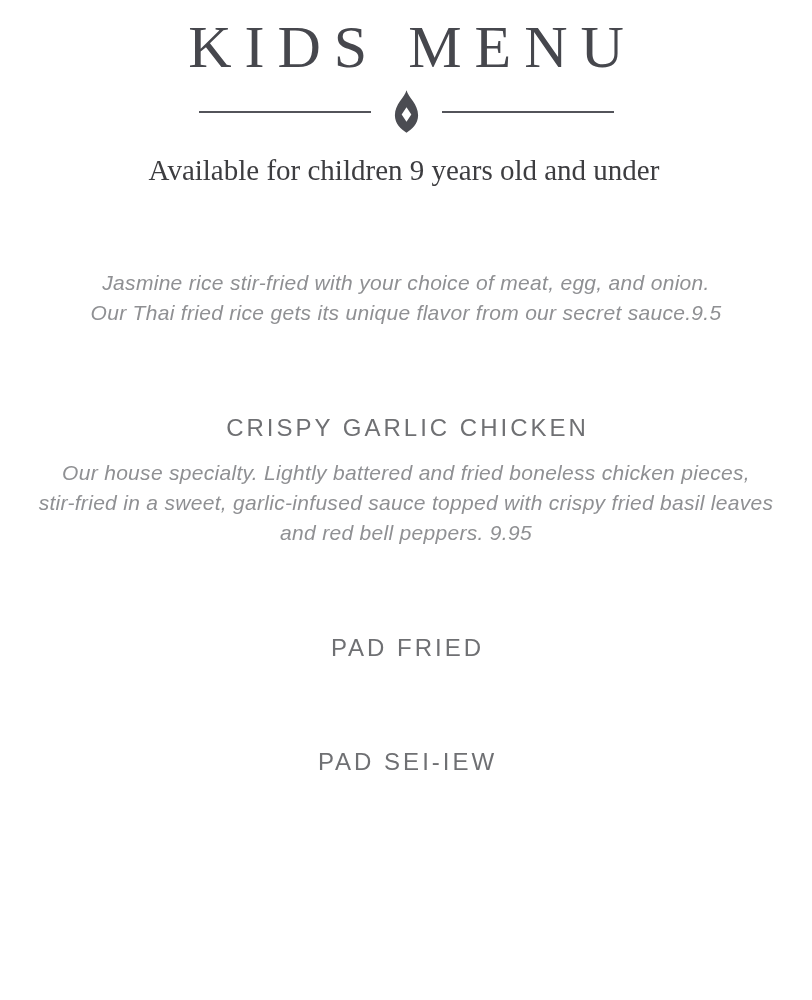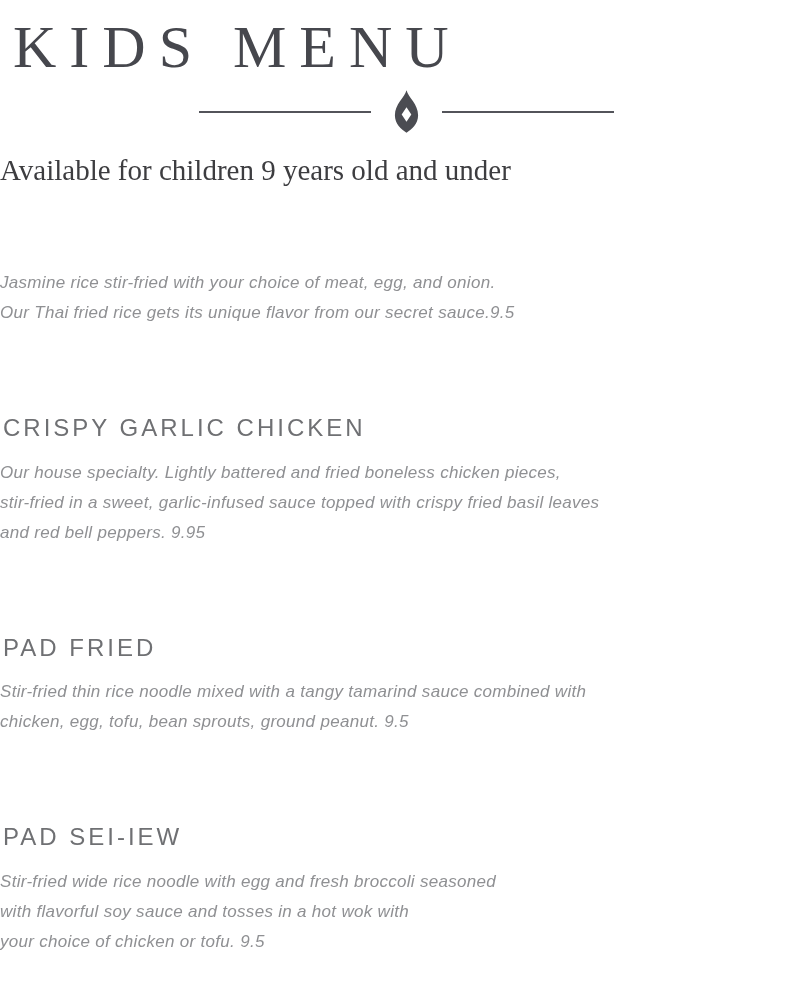--- a/index.html
+++ b/index.html
@@ -7,21 +7,21 @@
     padding: 0;
     background: #ffffff;
   }
   .page {
     position: relative;
     width: 812px;
     height: 1000px;
     margin: 0 auto;
     background: #ffffff;
     overflow: hidden;
-    text-align: left;
+    text-align: center;
     font-family: "Liberation Sans", sans-serif;
   }
   .menu-header {
     padding-top: 14px;
   }
   .title {
     margin: 0;
     font-family: "Liberation Serif", "DejaVu Serif", serif;
     font-weight: 400;
     font-size: 60px;
@@ -70,21 +70,21 @@
     font-size: 24px;
     font-weight: 400;
     line-height: 1.2;
     letter-spacing: 3px;
     color: #6f7073;
     text-indent: 3px;
   }
   .item-desc {
     margin: 15px auto 0 auto;
     font-style: italic;
-    font-size: 17px;
+    font-size: 21px;
     line-height: 30px;
     letter-spacing: 0.3px;
     color: #8f9093;
     white-space: pre-line;
   }
 </style>
 </head>
 <body>
 
 <div class="page">
@@ -115,25 +115,20 @@
 
     <section class="menu-item">
       <h2 class="item-name">CRISPY GARLIC CHICKEN</h2>
       <p class="item-desc">Our house specialty. Lightly battered and fried boneless chicken pieces,
 stir-fried in a sweet, garlic-infused sauce topped with crispy fried basil leaves
 and red bell peppers. 9.95</p>
     </section>
 
     <section class="menu-item">
       <h2 class="item-name">PAD FRIED</h2>
-      <p class="item-desc">Stir-fried thin rice noodle mixed with a tangy tamarind sauce combined with
-chicken, egg, tofu, bean sprouts, ground peanut. 9.5</p>
     </section>
 
     <section class="menu-item">
       <h2 class="item-name">PAD SEI-IEW</h2>
-      <p class="item-desc">Stir-fried wide rice noodle with egg and fresh broccoli seasoned
-with flavorful soy sauce and tosses in a hot wok with
-your choice of chicken or tofu. 9.5</p>
     </section>
 
   </main>
 </div>
 
 </body></html>

